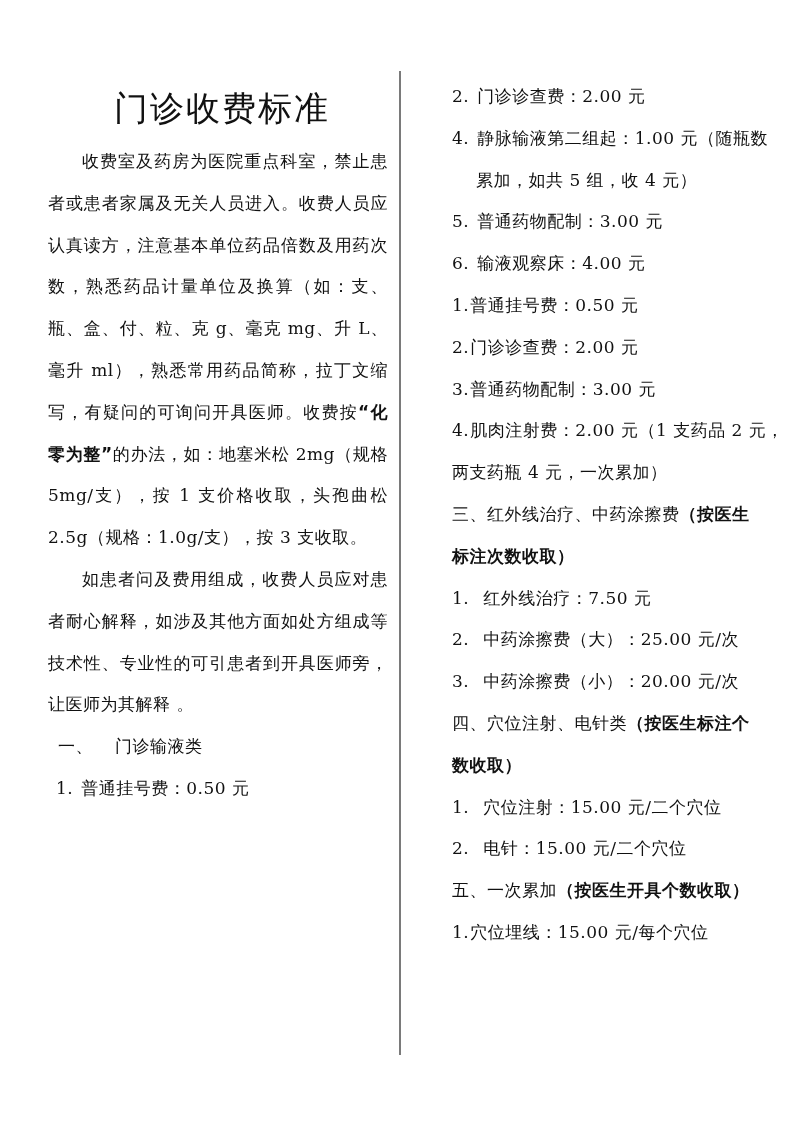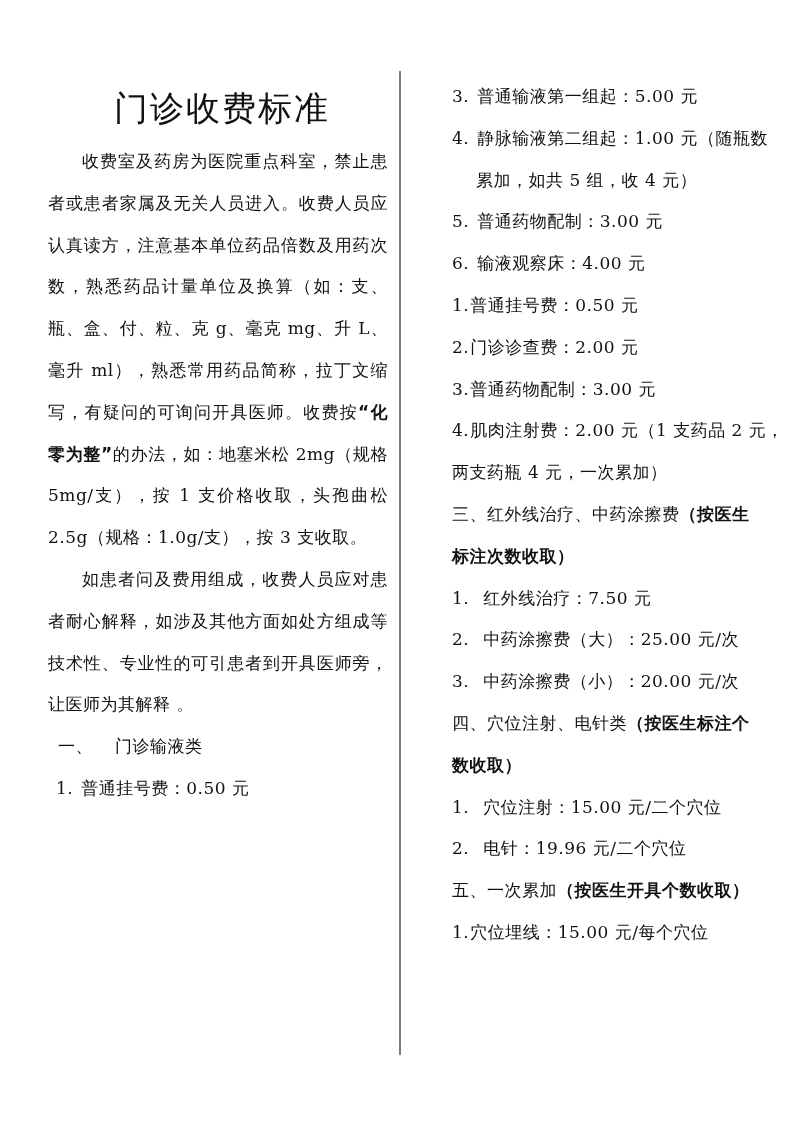--- a/index.html
+++ b/index.html
@@ -102,21 +102,21 @@
         <span class="num">一、</span><span>门诊输液类</span>
       </div>
       <div class="line item heading-left" style="padding-left:8px">
         <span class="num">1.</span><span>普通挂号费：0.50 元</span>
       </div>
     </div>
   </div>
 
   <div class="col-right right-col-lines">
     <div class="line item">
-      <span class="num">3.</span><span>普通输液第一组起：5.00 元</span>
+      <span class="num">2.</span><span>门诊诊查费：2.00 元</span>
     </div>
     <div class="line item">
       <span class="num">4.</span><span>静脉输液第二组起：1.00 元（随瓶数</span>
     </div>
     <div class="line cont">累加，如共 5 组，收 4 元）</div>
     <div class="line item">
       <span class="num">5.</span><span>普通药物配制：3.00 元</span>
     </div>
     <div class="line item">
       <span class="num">6.</span><span>输液观察床：4.00 元</span>
@@ -151,21 +151,21 @@
     </div>
 
     <div class="line">
       <span>四、</span><span>穴位注射、电针类</span><span class="bold">（按医生标注个</span>
     </div>
     <div class="line bold">数收取）</div>
     <div class="line item wide">
       <span class="num">1.</span><span>穴位注射：15.00 元/二个穴位</span>
     </div>
     <div class="line item wide">
-      <span class="num">2.</span><span>电针：19.96 元/二个穴位</span>
+      <span class="num">2.</span><span>电针：15.00 元/二个穴位</span>
     </div>
 
     <div class="line">
       <span>五、</span><span>一次累加</span><span class="bold">（按医生开具个数收取）</span>
     </div>
     <div class="line item tight">
       <span class="num">1.</span><span>穴位埋线：15.00 元/每个穴位</span>
     </div>
   </div>
 

